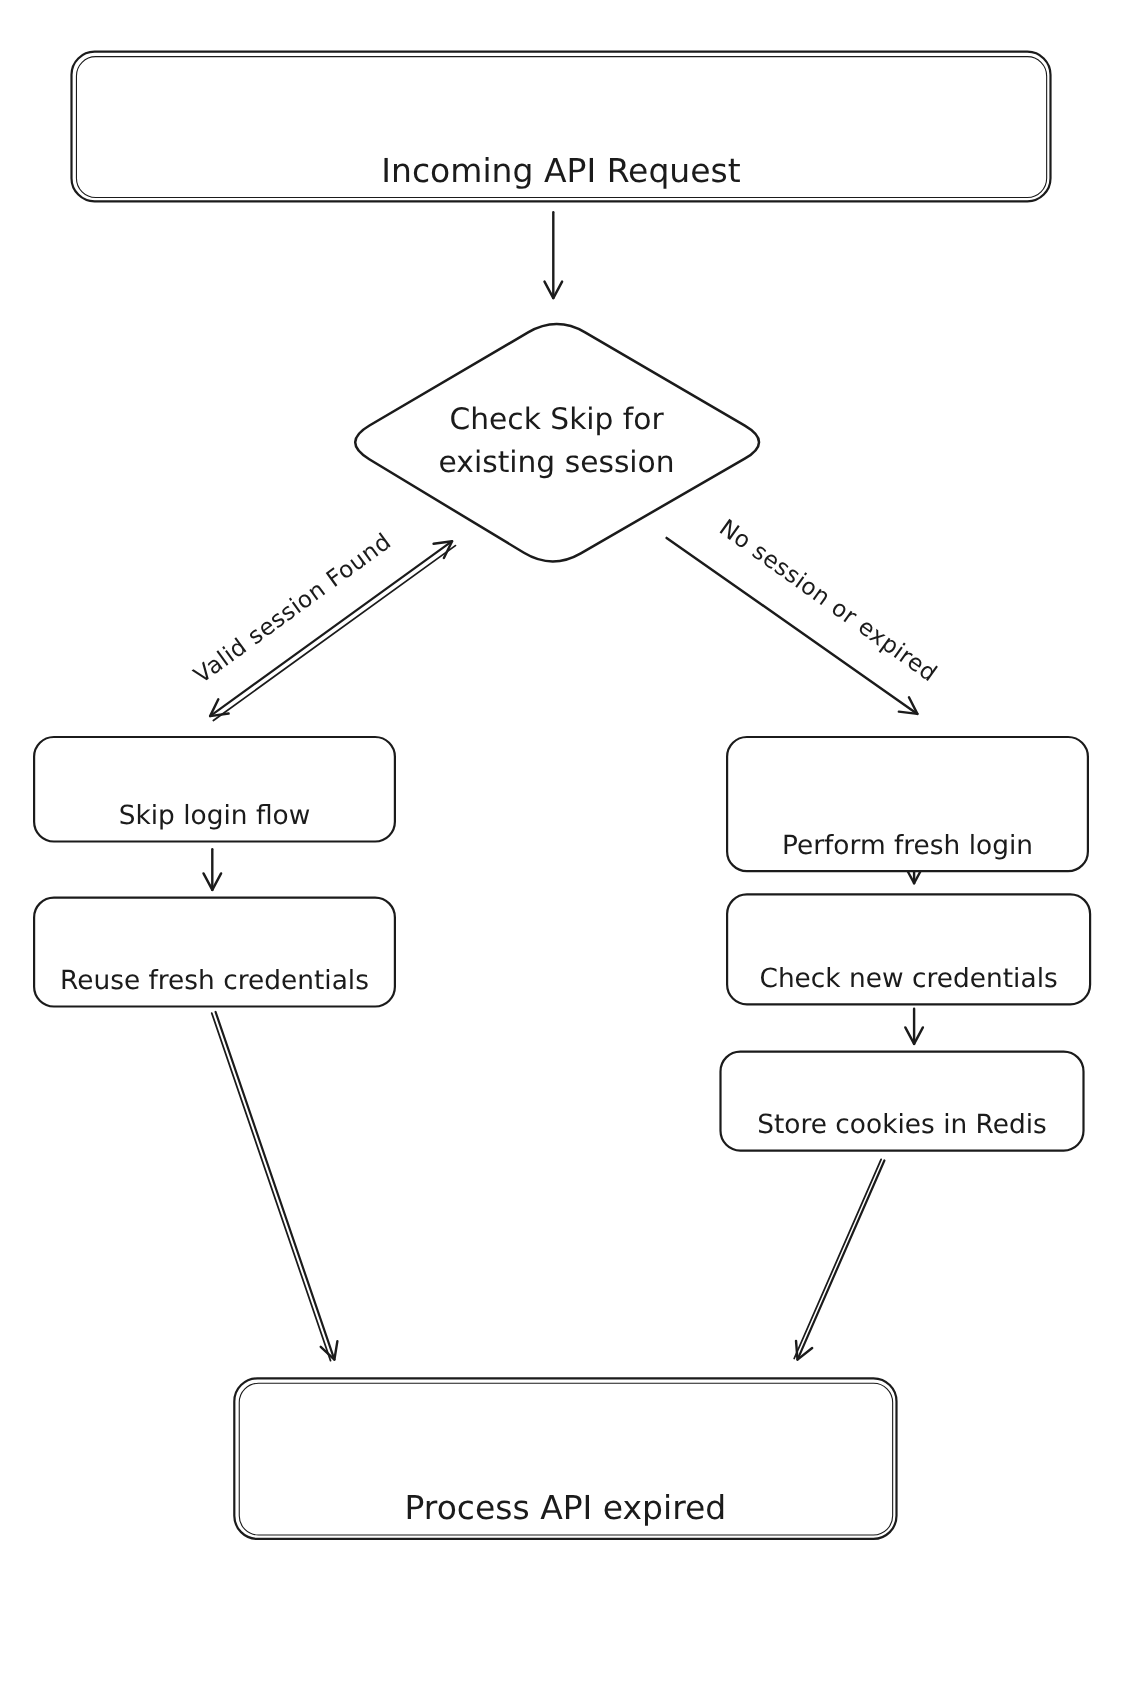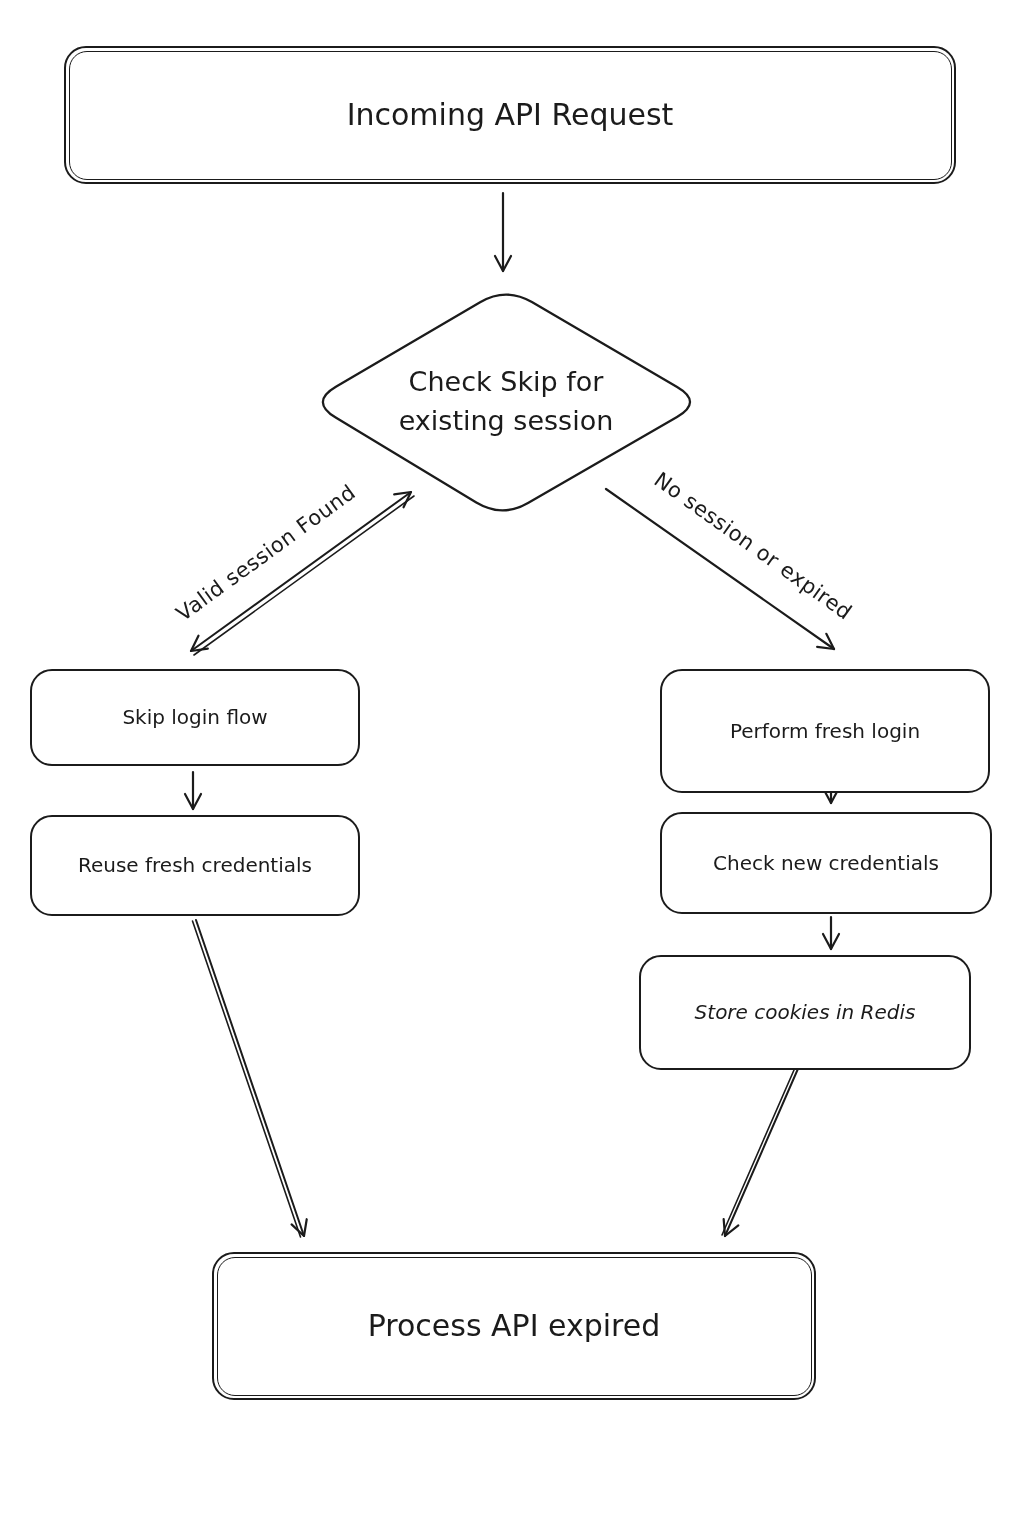--- a/index.html
+++ b/index.html
@@ -24,40 +24,40 @@
   }
   svg.edges path, svg.edges line{
     stroke:var(--ink);
     fill:none;
     stroke-linecap:round;
     stroke-linejoin:round;
   }
   .node{
     position:absolute;
     display:flex;
-    align-items:center;
+    align-items:flex-end;
     justify-content:center;
     text-align:center;
     background:var(--bg);
     border:2.2px solid var(--ink);
     border-radius:22px;
     padding:8px 14px;
     line-height:1.25;
   }
   
   .node.double::before{
     content:"";
     position:absolute;
     inset:2.5px;
     border:1.6px solid var(--ink);
     border-radius:18px;
     pointer-events:none;
   }
   .node.terminal{font-size:30px;}
-  .node.step{font-size:20px;}
+  .node.step{font-size:24px;border-radius:19px;}
   .diamond-label{
     position:absolute;
     left:506px;top:401px;
     transform:translate(-50%,-50%);
     width:340px;
     text-align:center;
     font-size:27px;
     line-height:1.45;
   }
   .edge-label{
@@ -132,21 +132,21 @@
   </div>
 
   <div class="node step" style="left:660px;top:669px;width:330px;height:124px;">
     <span>Perform fresh login</span>
   </div>
 
   <div class="node step" style="left:660px;top:812px;width:332px;height:102px;">
     <span>Check new credentials</span>
   </div>
 
-  <div class="node step" style="left:639px;top:955px;width:332px;height:115px;font-style:italic;">
+  <div class="node step" style="left:654px;top:955px;width:332px;height:92px;">
     <span>Store cookies in Redis</span>
   </div>
 
   <div class="node terminal double" style="left:212px;top:1252px;width:604px;height:148px;">
     <span>Process API expired</span>
   </div>
 
 </div>
 
 </body></html>

